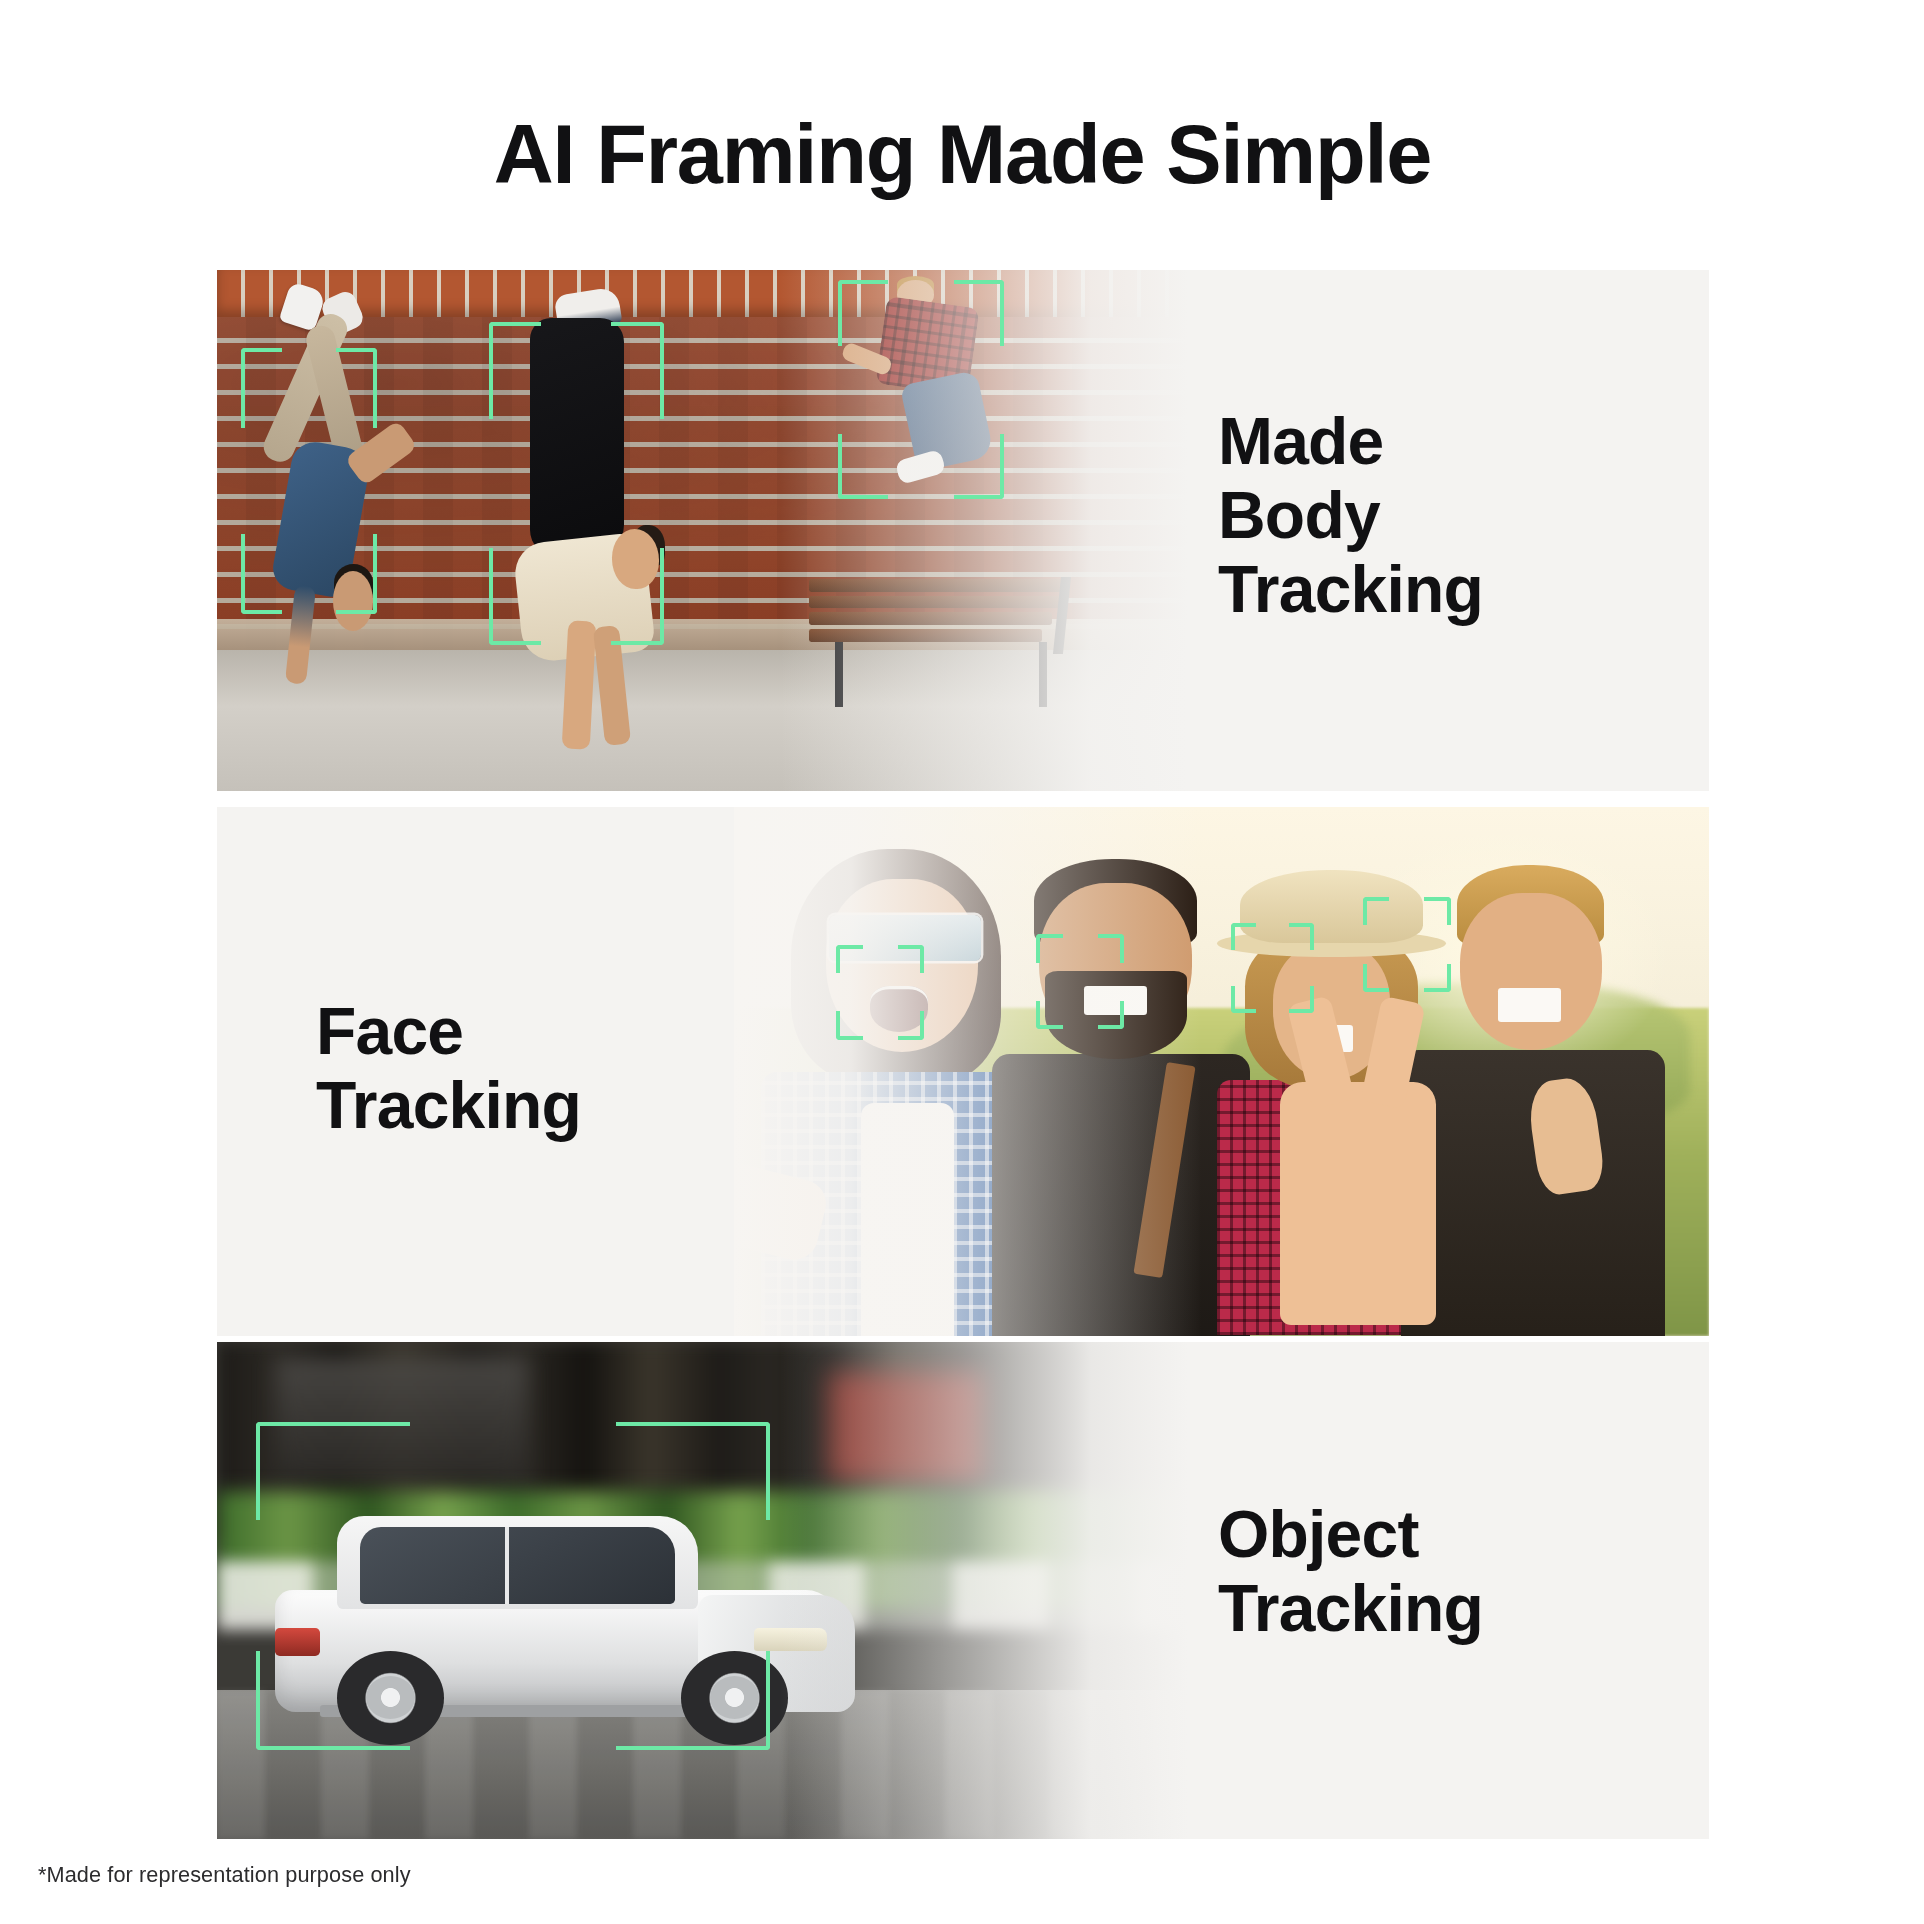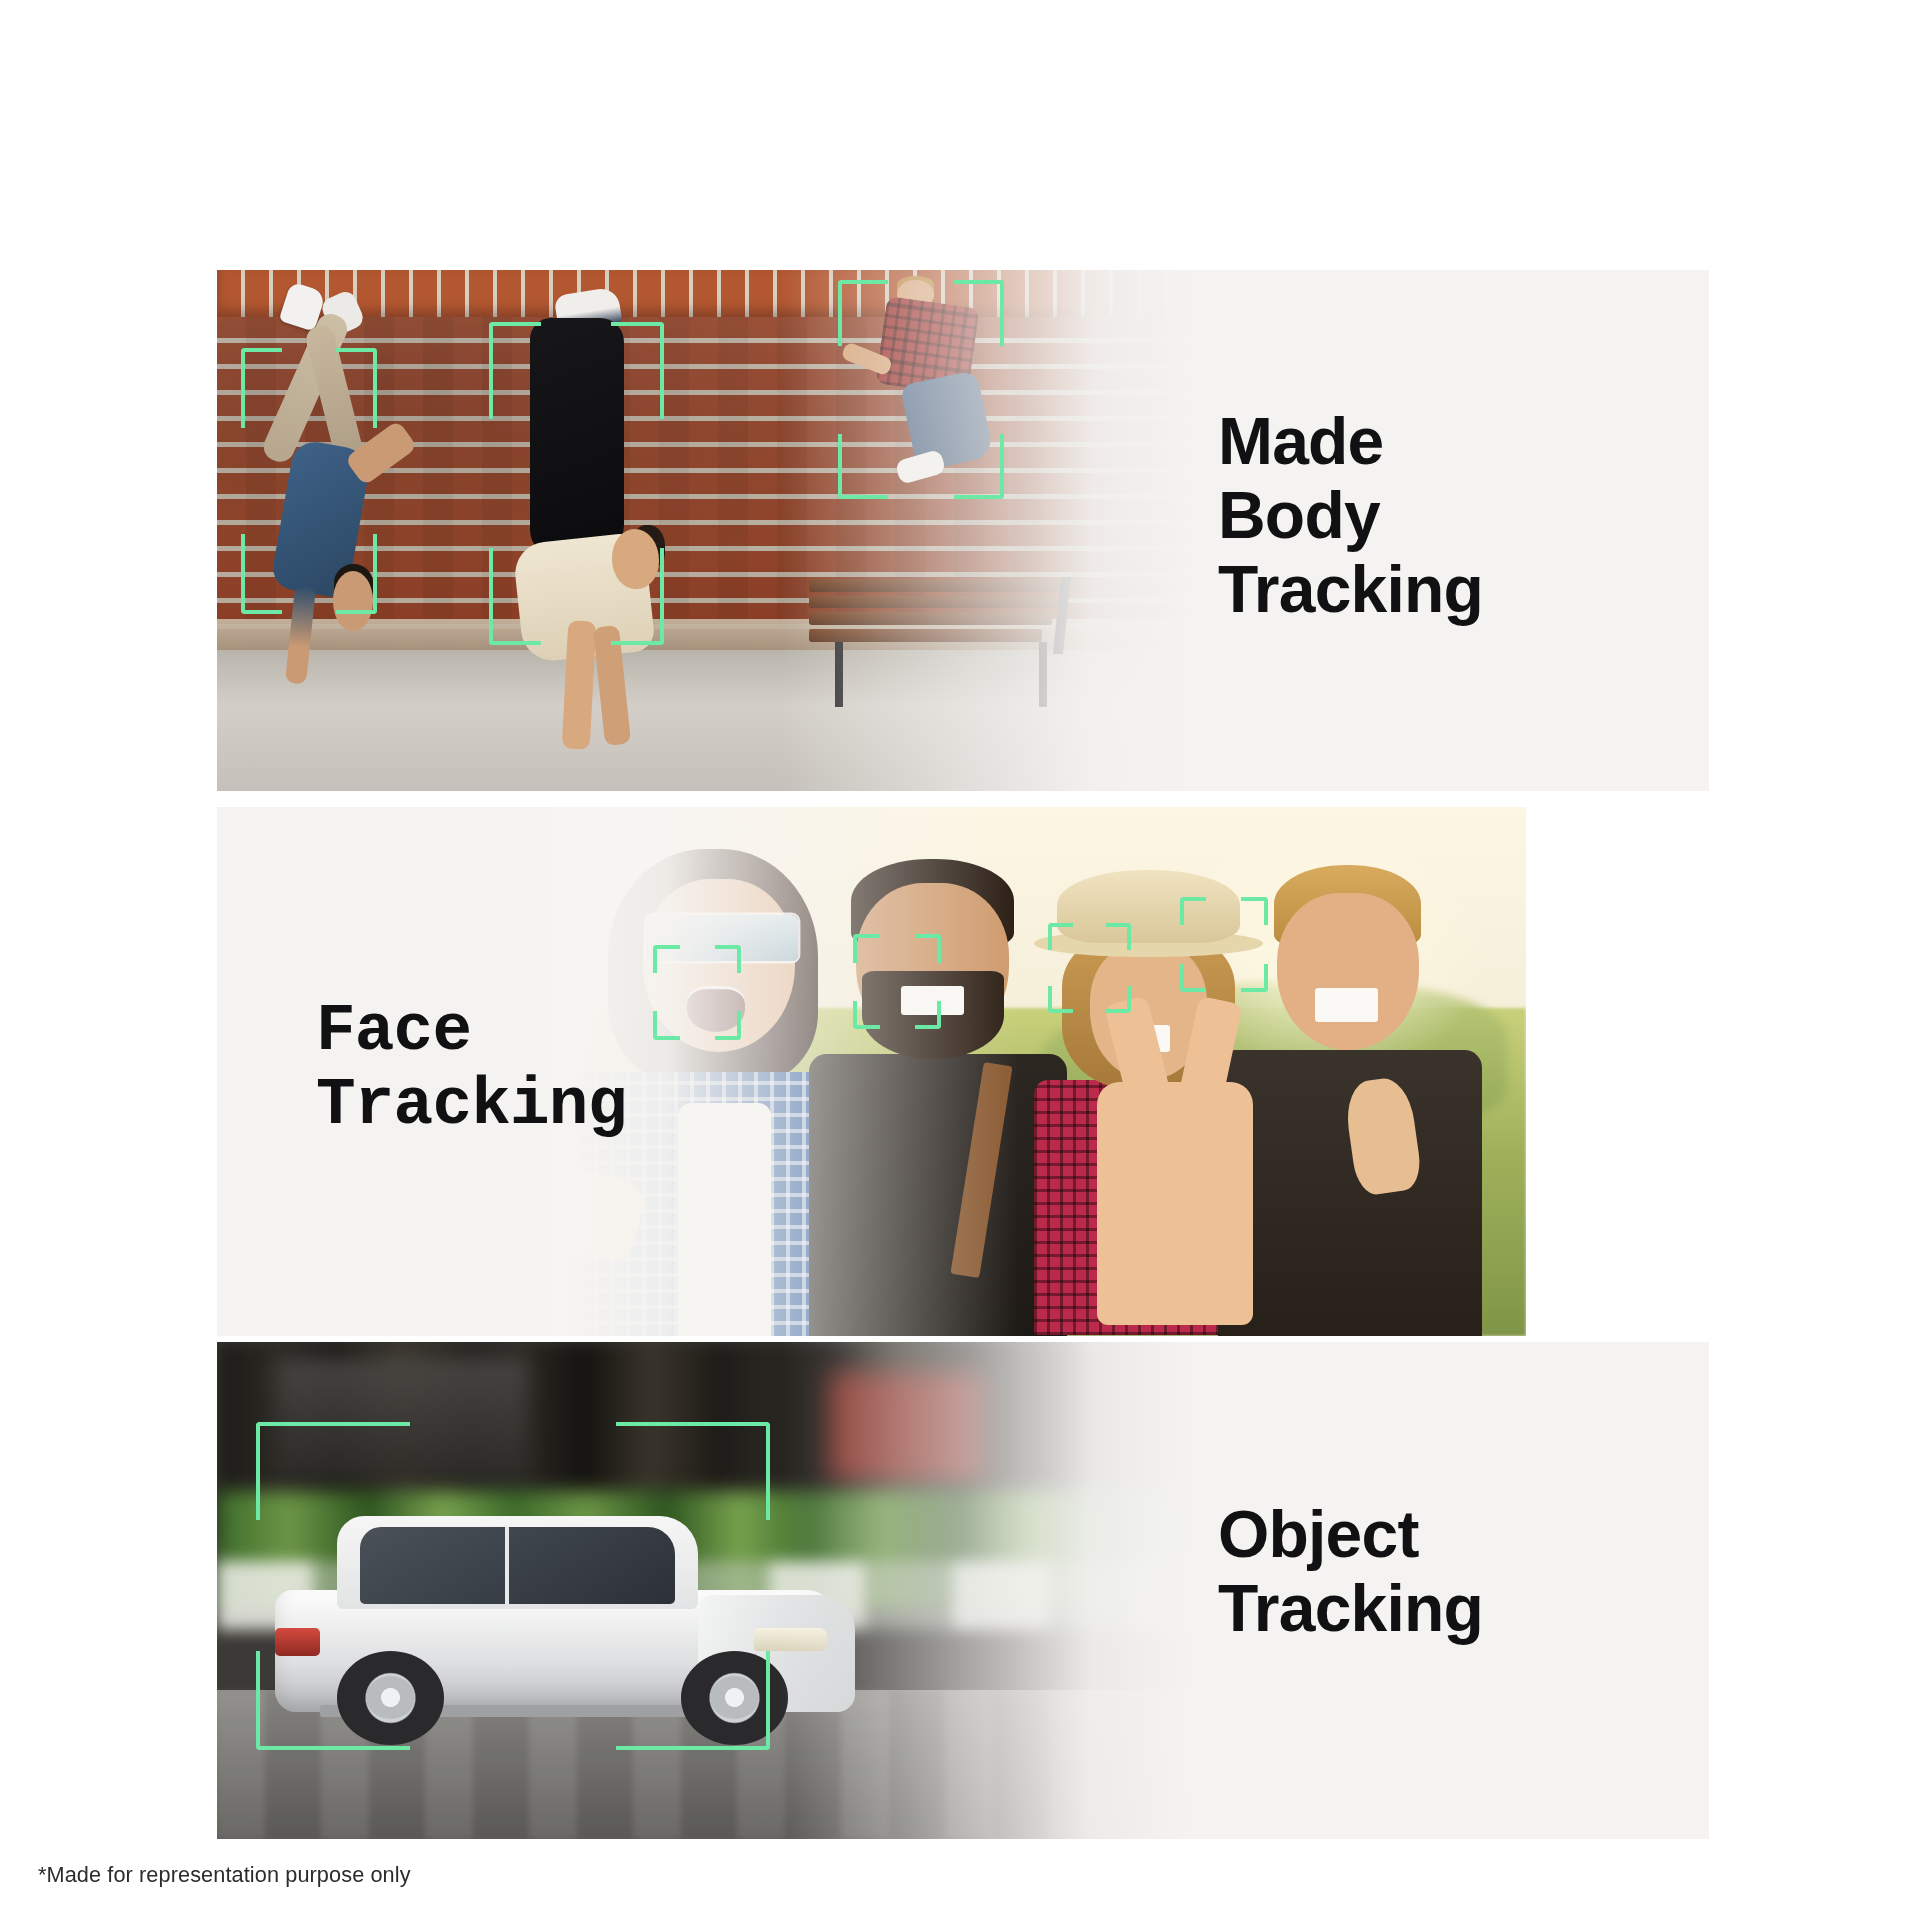--- a/index.html
+++ b/index.html
@@ -24,21 +24,21 @@
     line-height: 1.05;
   }
 
   
   .panel {
     position: absolute;
     background: #f4f3f1;
     overflow: hidden;
   }
   #panel-1 { left: 217px; top: 270px;  width: 1492px; height: 521px; }
-  #panel-2 { left: 217px; top: 807px; width: 1309px; height: 529px; font-family: Liberation Mono, monospace; }
+  #panel-2 { left: 217px; top: 807px; width: 1492px; height: 529px; }
   #panel-3 { left: 217px; top: 1342px; width: 1492px; height: 497px; }
 
   
   .photo {
     position: absolute;
     top: 0; height: 100%;
     overflow: hidden;
   }
   .photo.left  { left: 0;  width: 971px; }
   .photo.right { right: 0; width: 975px; }
@@ -508,20 +508,21 @@
   .car-sill {
     position: absolute; left: 8%; bottom: 12%; width: 78%; height: 5%;
     background: #9ea0a2; border-radius: 3.2px;
   }
 </style>
 </head>
 <body>
 
 <div class="page">
 
+  <div class="page-title">AI Framing Made Simple</div>
 
   <div class="panel" id="panel-1">
 
     <div class="photo left">
       <div class="scene-brick">
         <div class="brick-wall"></div>
         <div class="brick-cap"></div>
         <div class="wall-base"></div>
         <div class="ground-1"></div>
 

